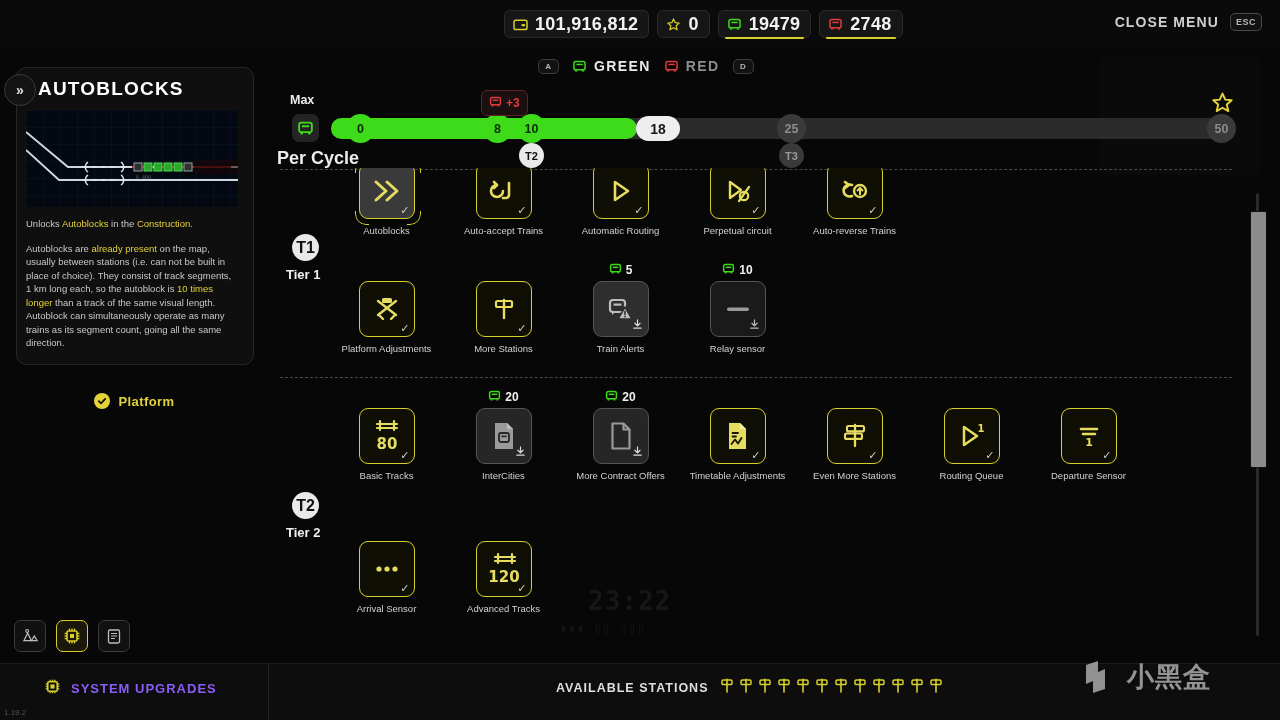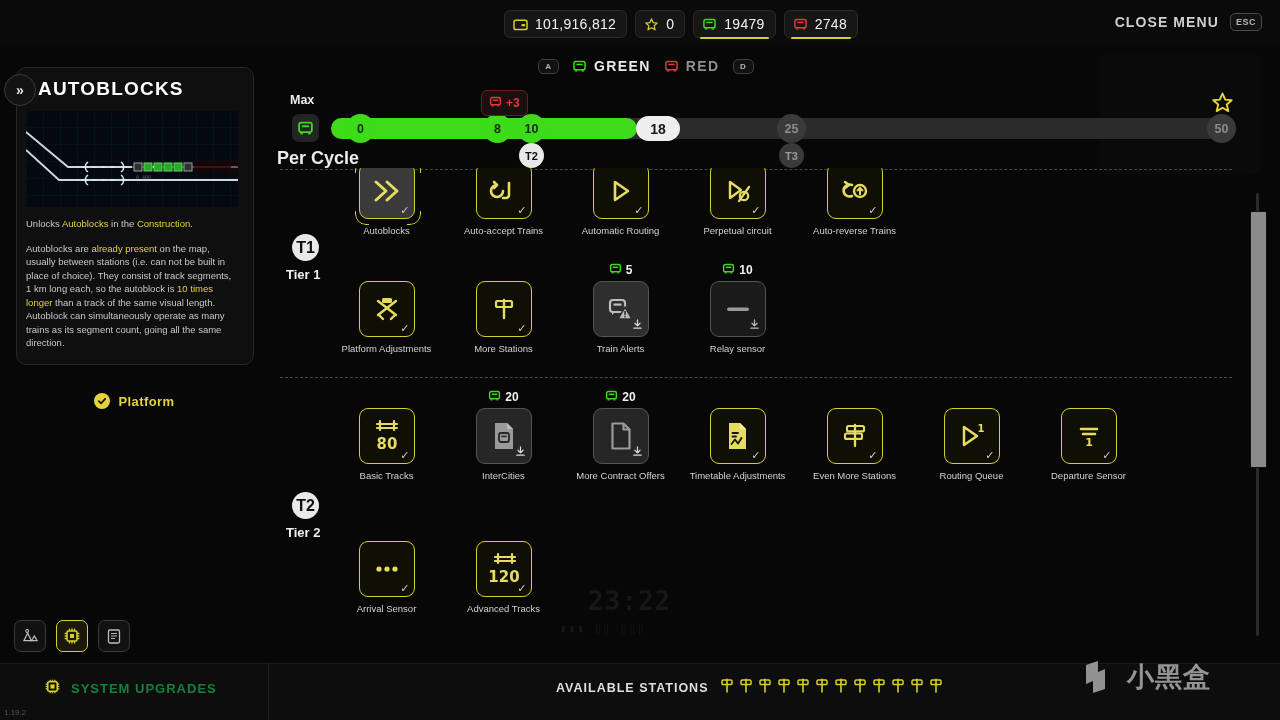--- a/index.html
+++ b/index.html
@@ -10,21 +10,21 @@
   .bg-faint{position:absolute;color:#1a1a1a;font-family:"DejaVu Sans Mono",monospace;user-select:none;}
   .bg-clock{left:588px;top:586px;font-size:26px;font-weight:bold;letter-spacing:1px;color:#171717;}
   .bg-clock-sub{left:560px;top:622px;font-size:11px;color:#141414;letter-spacing:2px;}
   .bg-block{position:absolute;background:#0d0d0d;border-radius:6px;}
 
   
   .topbar{position:absolute;left:0;top:0;width:1280px;height:47px;background:#0a0a0a;}
   .res-group{position:absolute;left:504px;top:10px;display:flex;gap:8px;align-items:center;}
   .res-pill{display:flex;align-items:center;gap:7px;background:#161616;border:1px solid #2a2a2a;
             border-radius:6px;padding:4px 10px 4px 8px;height:18px;position:relative;}
-  .res-pill .val{font-size:14px;font-weight:normal;color:#f2f2f2;letter-spacing:.3px;}
+  .res-pill .val{font-size:18px;font-weight:bold;color:#f2f2f2;letter-spacing:.3px;}
   .res-pill.underline-y::after{content:"";position:absolute;left:6px;right:6px;bottom:-2px;height:2px;background:#d8d02a;border-radius:2px;}
   .ico{width:15px;height:13px;display:block;}
 
   .close-menu{position:absolute;right:18px;top:13px;display:flex;align-items:center;gap:11px;}
   .close-menu .lbl{font-size:14px;font-weight:bold;letter-spacing:1.1px;color:#cfcfcf;}
   .keycap{border:1px solid #4a4a4a;border-radius:5px;color:#b5b5b5;font-size:9px;
           padding:3px 5px;min-width:16px;text-align:center;background:#121212;font-weight:bold;letter-spacing:.5px;}
 
   
   .modes{position:absolute;left:538px;top:58px;display:flex;align-items:center;gap:13px;}
@@ -50,21 +50,21 @@
           align-items:center;justify-content:center;}
   .installed .txt{font-size:13px;font-weight:bold;color:#e3d23a;letter-spacing:.4px;}
 
   .lnav{position:absolute;left:14px;top:620px;display:flex;gap:10px;}
   .lnav-btn{width:30px;height:30px;border-radius:7px;border:1px solid #3b3b3b;background:#111;
             display:flex;align-items:center;justify-content:center;}
   .lnav-btn.active{border-color:#d8d02a;background:#1a180a;}
 
   .bottombar{position:absolute;left:0;top:663px;width:1280px;height:57px;background:#0d0d0d;border-top:1px solid #1c1c1c;}
   .sysupg{position:absolute;left:44px;top:678px;display:flex;align-items:center;gap:10px;}
-  .sysupg .txt{font-size:13px;font-weight:bold;letter-spacing:1px;color:#15803d;}
+  .sysupg .txt{font-size:13px;font-weight:bold;letter-spacing:1px;color:#8b5cf6;}
   .bb-div{position:absolute;left:268px;top:663px;width:1px;height:57px;background:#232323;}
   .version{position:absolute;left:4px;top:708px;font-size:8px;color:#555;}
 
   .avail{position:absolute;left:556px;top:678px;display:flex;align-items:center;gap:7px;}
   .avail .lbl{font-size:12.5px;font-weight:bold;letter-spacing:1px;color:#dedede;margin-right:4px;}
 
   .watermark{position:absolute;left:1082px;top:659px;display:flex;align-items:center;gap:7px;opacity:.72;}
   .wm-txt{font-size:27px;color:#c9c9c9;font-family:"DejaVu Sans",sans-serif;font-weight:bold;letter-spacing:1px;}
 
   

